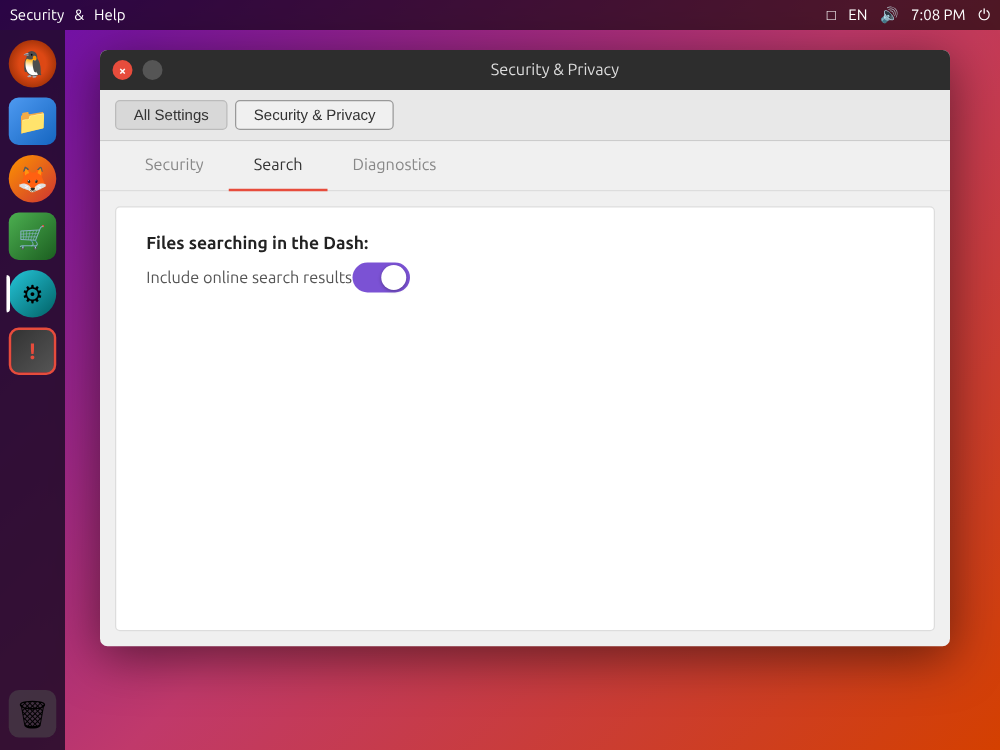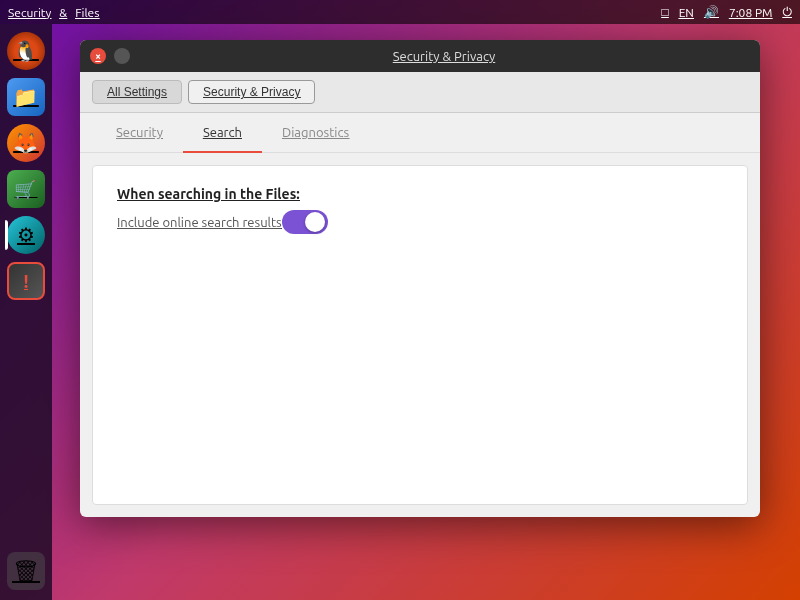--- a/index.html
+++ b/index.html
@@ -1,15 +1,15 @@
 <!DOCTYPE html>
 <html><head>
   <meta charset="utf-8">
   <style>
-    * { margin: 0; padding: 0; box-sizing: border-box; text-decoration: underline; }
+    * { margin: 0; padding: 0; box-sizing: border-box; }
 
     body {
       width: 800px;
       height: 600px;
       overflow: hidden;
       font-family: 'Ubuntu', 'Segoe UI', sans-serif;
       background: linear-gradient(135deg, #6a0dad 0%, #c0396b 50%, #d44000 100%);
       position: relative;
     }
 
@@ -268,21 +268,21 @@
       transform: translateY(-50%);
     }
   </style>
 </head>
 <body>
 
 <div class="topbar">
   <div class="topbar-left">
     <span>Security</span>
     <span>&amp;</span>
-    <span>Files</span>
+    <span>Help</span>
   </div>
   <div class="topbar-right">
     <span>□</span>
     <span>EN</span>
     <span>🔊</span>
     <span>7:08 PM</span>
     <span>⏻</span>
   </div>
 </div>
 
@@ -325,19 +325,19 @@
     <button class="breadcrumb-btn active">Security &amp; Privacy</button>
   </div>
 
   <div class="tab-bar">
     <div class="tab">Security</div>
     <div class="tab active">Search</div>
     <div class="tab">Diagnostics</div>
   </div>
 
   <div class="content">
-    <div class="section-title">When searching in the Files:</div>
+    <div class="section-title">Files searching in the Dash:</div>
     <div class="setting-row">
       <span class="setting-label">Include online search results</span>
       <div class="toggle" title="Include online search results toggle"></div>
     </div>
   </div>
 </div>
 
 </body></html>

